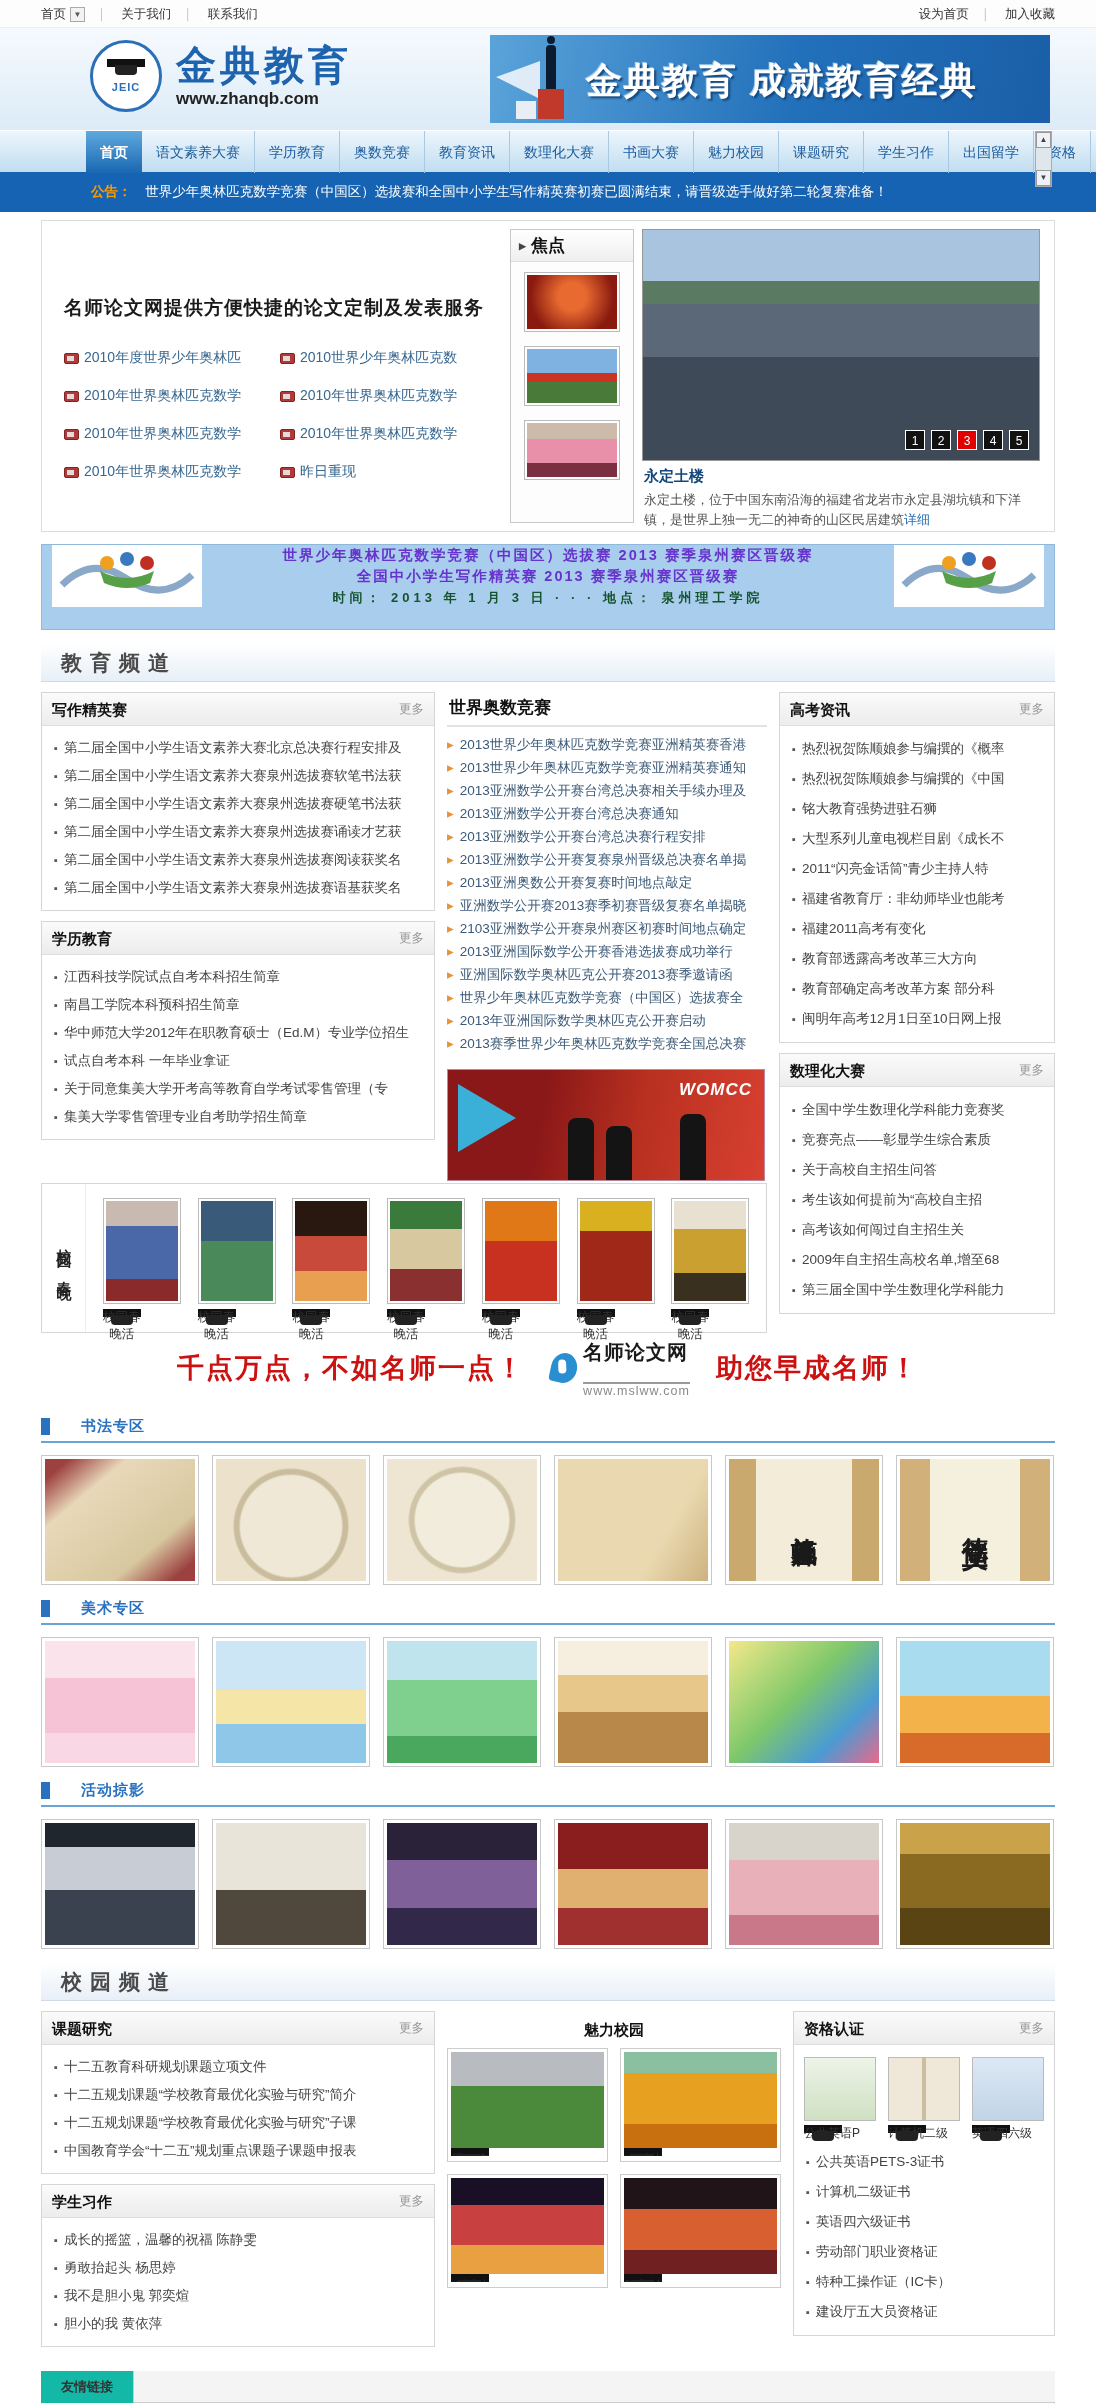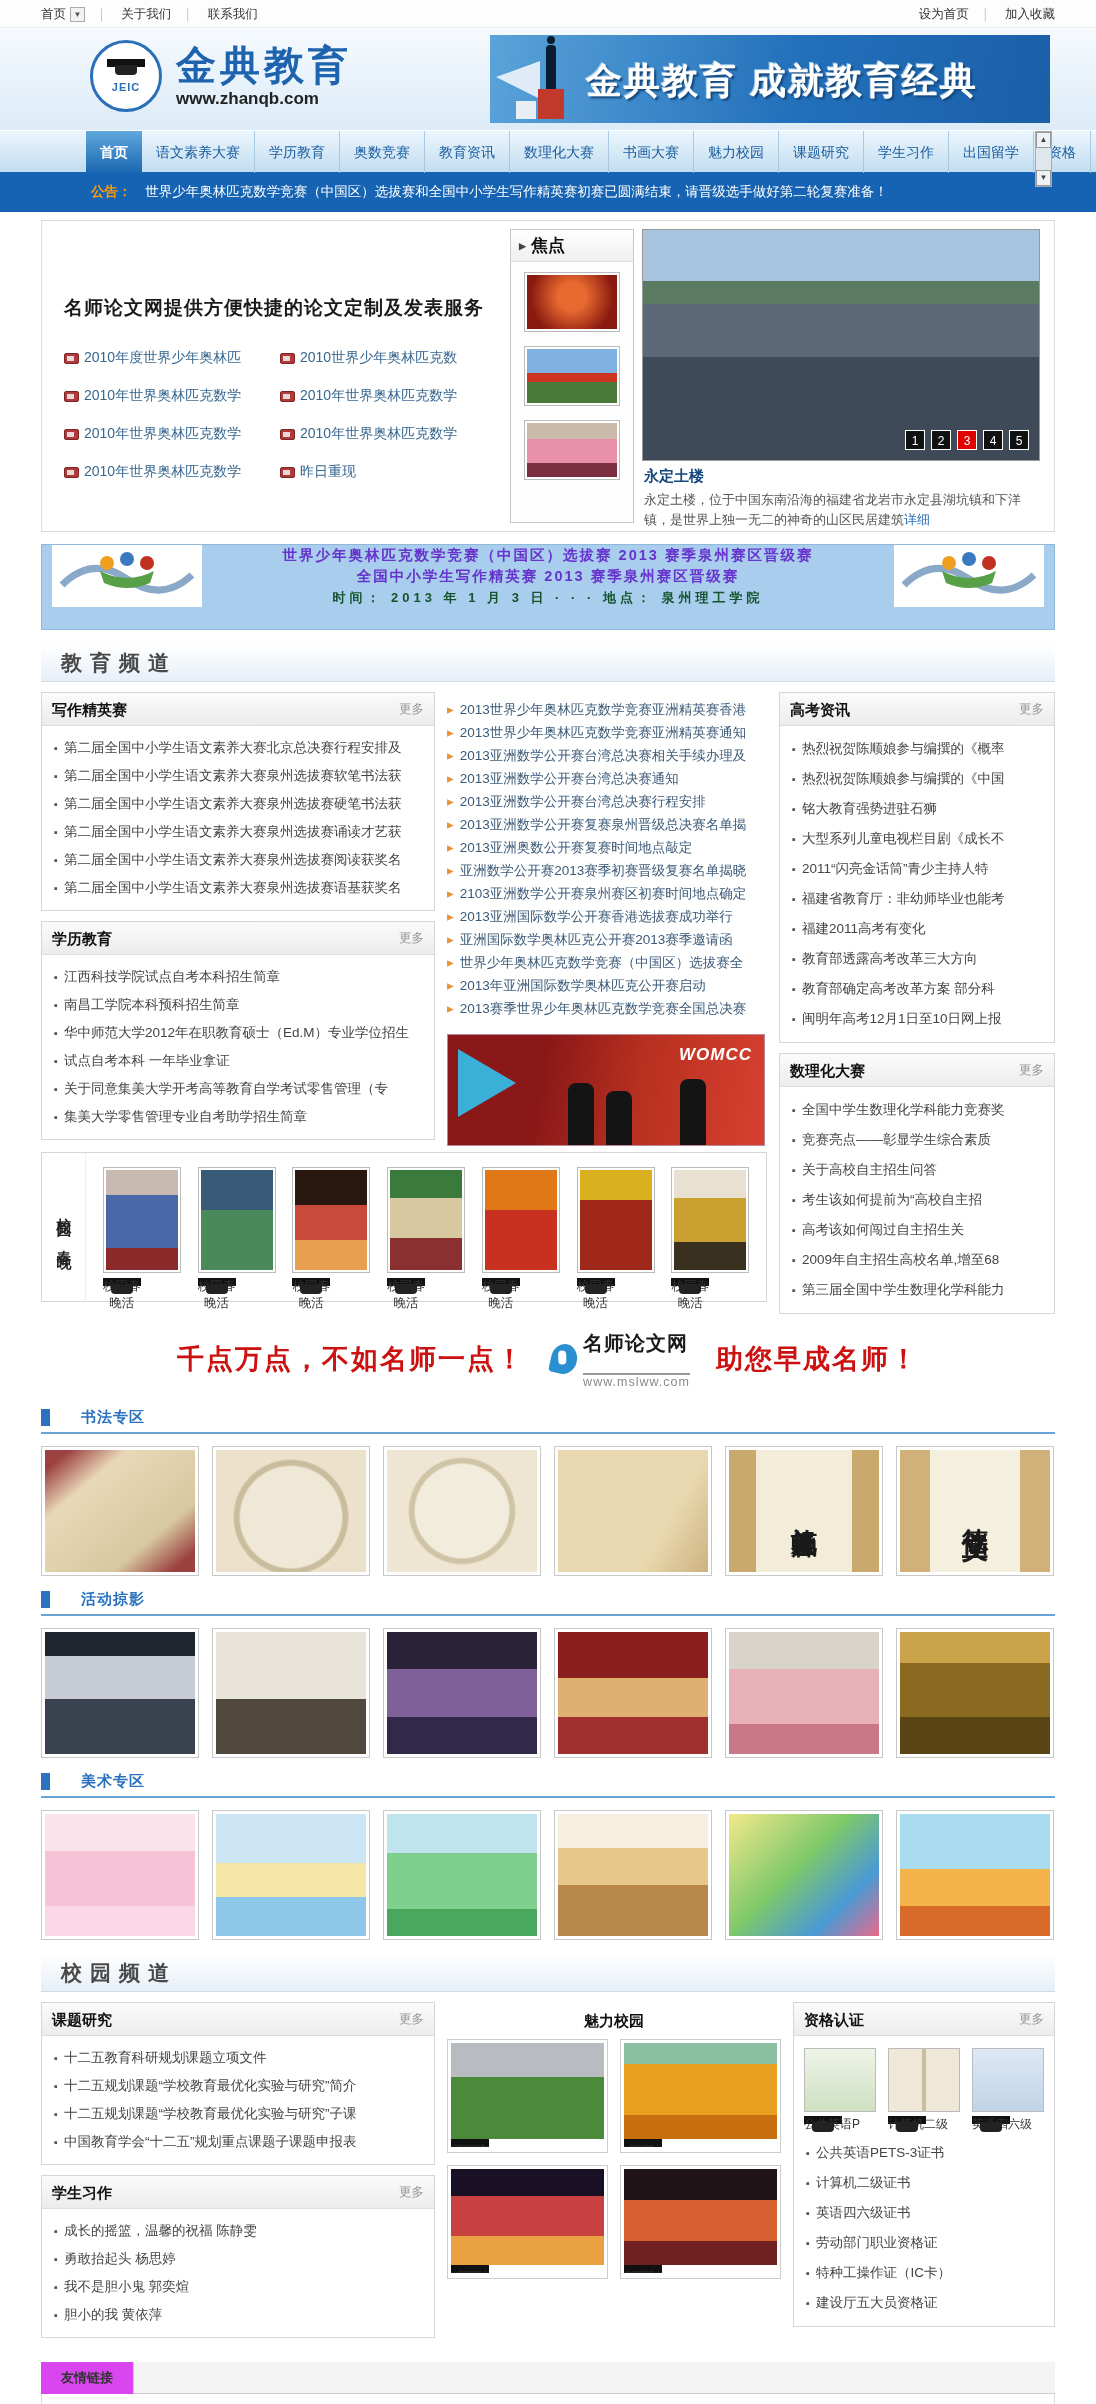--- a/index.html
+++ b/index.html
@@ -142,21 +142,21 @@
   .charmcell .ph { width:100%; height:96px; }
   .charmcell .cap { font-size:13px; color:#333; line-height:24px; white-space:nowrap; overflow:hidden; }
   .certthumbs { display:flex; justify-content:space-between; padding:12px 10px 4px; }
   .certitem { text-align:center; cursor:pointer; }
   .certitem .ph { width:72px; height:64px; border:1px solid #bbb; }
   .certitem .cap { font-size:12px; color:#333; margin-top:4px; white-space:nowrap; }
 
   
   .friends { margin-top:14px; }
   .friendhd { background:#f4f4f4; border-bottom:1px solid #ccc; height:32px; }
-  .friendtab { display:inline-block; height:32px; line-height:32px; padding:0 20px; background:#d946ef; border-right:1px solid #ccc; font-size:13px; font-weight:bold; color:#333; }
+  .friendtab { display:inline-block; height:32px; line-height:32px; padding:0 20px; background:#14b8a6; border-right:1px solid #ccc; font-size:13px; font-weight:bold; color:#333; }
   .friendbody { border:1px solid #ddd; border-top:none; padding:18px 26px 22px; display:flex; gap:44px; }
 </style>
 </head>
 <body>
 
 <div class="page">
 
   <div class="topbar">
     <div class="inner">
       <div>
@@ -350,20 +350,21 @@
               <li>江西科技学院试点自考本科招生简章</li>
                   <li>南昌工学院本科预科招生简章</li>
                   <li>华中师范大学2012年在职教育硕士（Ed.M）专业学位招生</li>
                   <li>试点自考本科 一年毕业拿证</li>
                   <li>关于同意集美大学开考高等教育自学考试零售管理（专</li>
                   <li>集美大学零售管理专业自考助学招生简章</li>
                 </ul>
             </div>
           </div>
           <div class="colM">
+            <div class="plainhd">世界奥数竞赛</div>
             <ul class="olist">
 
             <li>2013世界少年奥林匹克数学竞赛亚洲精英赛香港</li>
                 <li>2013世界少年奥林匹克数学竞赛亚洲精英赛通知</li>
                 <li>2013亚洲数学公开赛台湾总决赛相关手续办理及</li>
                 <li>2013亚洲数学公开赛台湾总决赛通知</li>
                 <li>2013亚洲数学公开赛台湾总决赛行程安排</li>
                 <li>2013亚洲数学公开赛复赛泉州晋级总决赛名单揭</li>
                 <li>2013亚洲奥数公开赛复赛时间地点敲定</li>
                 <li>亚洲数学公开赛2013赛季初赛晋级复赛名单揭晓</li>
@@ -528,93 +529,93 @@
             <div class="art" style="background: linear-gradient(90deg, rgb(210, 176, 122) 0px, rgb(210, 176, 122) 20%, rgb(245, 239, 221) 20%, rgb(245, 239, 221) 80%, rgb(210, 176, 122) 80%);">
               <span class="calli">德储立义</span>
             </div>
           </div>
         </div>
     </div>
 
     <div class="gal">
       <div class="galhd">
           <span class="sq"></span>
-          <span class="t">活动掠影</span>
+          <span class="t">美术专区</span>
         </div>
       <div class="galrule"></div>
       <div class="galrow">
 
       <div class="galcell">
-            <div class="art" style="background: linear-gradient(rgb(32, 38, 46) 0px, rgb(32, 38, 46) 20%, rgb(200, 204, 212) 20%, rgb(200, 204, 212) 55%, rgb(58, 66, 80) 55%);">
-              <span class="calli"></span>
-            </div>
-          </div>
-          <div class="galcell">
-            <div class="art" style="background: linear-gradient(rgb(232, 228, 218) 0px, rgb(232, 228, 218) 55%, rgb(80, 72, 60) 55%);">
-              <span class="calli"></span>
-            </div>
-          </div>
-          <div class="galcell">
-            <div class="art" style="background: linear-gradient(rgb(42, 34, 56) 0px, rgb(42, 34, 56) 30%, rgb(128, 96, 152) 30%, rgb(128, 96, 152) 70%, rgb(50, 40, 74) 70%);">
-              <span class="calli"></span>
-            </div>
-          </div>
-          <div class="galcell">
-            <div class="art" style="background: linear-gradient(rgb(138, 29, 29) 0px, rgb(138, 29, 29) 38%, rgb(224, 176, 112) 38%, rgb(224, 176, 112) 70%, rgb(160, 48, 48) 70%);">
-              <span class="calli"></span>
-            </div>
-          </div>
-          <div class="galcell">
-            <div class="art" style="background: linear-gradient(rgb(216, 212, 204) 0px, rgb(216, 212, 204) 30%, rgb(232, 176, 184) 30%, rgb(232, 176, 184) 75%, rgb(200, 120, 136) 75%);">
-              <span class="calli"></span>
-            </div>
-          </div>
-          <div class="galcell">
-            <div class="art" style="background: linear-gradient(rgb(202, 162, 74) 0px, rgb(202, 162, 74) 25%, rgb(138, 106, 32) 25%, rgb(138, 106, 32) 70%, rgb(90, 68, 20) 70%);">
+            <div class="art" style="background: linear-gradient(rgb(251, 227, 236) 0px, rgb(251, 227, 236) 30%, rgb(246, 195, 214) 30%, rgb(246, 195, 214) 75%, rgb(249, 215, 228) 75%);">
+              <span class="calli"></span>
+            </div>
+          </div>
+          <div class="galcell">
+            <div class="art" style="background: linear-gradient(rgb(205, 230, 245) 0px, rgb(205, 230, 245) 40%, rgb(245, 230, 168) 40%, rgb(245, 230, 168) 68%, rgb(142, 199, 232) 68%);">
+              <span class="calli"></span>
+            </div>
+          </div>
+          <div class="galcell">
+            <div class="art" style="background: linear-gradient(rgb(191, 228, 238) 0px, rgb(191, 228, 238) 32%, rgb(127, 207, 143) 32%, rgb(127, 207, 143) 78%, rgb(73, 168, 94) 78%);">
+              <span class="calli"></span>
+            </div>
+          </div>
+          <div class="galcell">
+            <div class="art" style="background: linear-gradient(rgb(246, 239, 224) 0px, rgb(246, 239, 224) 28%, rgb(232, 200, 138) 28%, rgb(232, 200, 138) 58%, rgb(184, 135, 74) 58%);">
+              <span class="calli"></span>
+            </div>
+          </div>
+          <div class="galcell">
+            <div class="art" style="background: linear-gradient(135deg, rgb(242, 233, 138), rgb(126, 200, 106) 45%, rgb(74, 154, 212) 75%, rgb(232, 106, 138));">
+              <span class="calli"></span>
+            </div>
+          </div>
+          <div class="galcell">
+            <div class="art" style="background: linear-gradient(rgb(170, 220, 240) 0px, rgb(170, 220, 240) 45%, rgb(244, 178, 74) 45%, rgb(244, 178, 74) 75%, rgb(216, 106, 42) 75%);">
               <span class="calli"></span>
             </div>
           </div>
         </div>
     </div>
 
     <div class="gal">
       <div class="galhd">
           <span class="sq"></span>
-          <span class="t">美术专区</span>
+          <span class="t">活动掠影</span>
         </div>
       <div class="galrule"></div>
       <div class="galrow">
 
       <div class="galcell">
-            <div class="art" style="background: linear-gradient(rgb(251, 227, 236) 0px, rgb(251, 227, 236) 30%, rgb(246, 195, 214) 30%, rgb(246, 195, 214) 75%, rgb(249, 215, 228) 75%);">
-              <span class="calli"></span>
-            </div>
-          </div>
-          <div class="galcell">
-            <div class="art" style="background: linear-gradient(rgb(205, 230, 245) 0px, rgb(205, 230, 245) 40%, rgb(245, 230, 168) 40%, rgb(245, 230, 168) 68%, rgb(142, 199, 232) 68%);">
-              <span class="calli"></span>
-            </div>
-          </div>
-          <div class="galcell">
-            <div class="art" style="background: linear-gradient(rgb(191, 228, 238) 0px, rgb(191, 228, 238) 32%, rgb(127, 207, 143) 32%, rgb(127, 207, 143) 78%, rgb(73, 168, 94) 78%);">
-              <span class="calli"></span>
-            </div>
-          </div>
-          <div class="galcell">
-            <div class="art" style="background: linear-gradient(rgb(246, 239, 224) 0px, rgb(246, 239, 224) 28%, rgb(232, 200, 138) 28%, rgb(232, 200, 138) 58%, rgb(184, 135, 74) 58%);">
-              <span class="calli"></span>
-            </div>
-          </div>
-          <div class="galcell">
-            <div class="art" style="background: linear-gradient(135deg, rgb(242, 233, 138), rgb(126, 200, 106) 45%, rgb(74, 154, 212) 75%, rgb(232, 106, 138));">
-              <span class="calli"></span>
-            </div>
-          </div>
-          <div class="galcell">
-            <div class="art" style="background: linear-gradient(rgb(170, 220, 240) 0px, rgb(170, 220, 240) 45%, rgb(244, 178, 74) 45%, rgb(244, 178, 74) 75%, rgb(216, 106, 42) 75%);">
+            <div class="art" style="background: linear-gradient(rgb(32, 38, 46) 0px, rgb(32, 38, 46) 20%, rgb(200, 204, 212) 20%, rgb(200, 204, 212) 55%, rgb(58, 66, 80) 55%);">
+              <span class="calli"></span>
+            </div>
+          </div>
+          <div class="galcell">
+            <div class="art" style="background: linear-gradient(rgb(232, 228, 218) 0px, rgb(232, 228, 218) 55%, rgb(80, 72, 60) 55%);">
+              <span class="calli"></span>
+            </div>
+          </div>
+          <div class="galcell">
+            <div class="art" style="background: linear-gradient(rgb(42, 34, 56) 0px, rgb(42, 34, 56) 30%, rgb(128, 96, 152) 30%, rgb(128, 96, 152) 70%, rgb(50, 40, 74) 70%);">
+              <span class="calli"></span>
+            </div>
+          </div>
+          <div class="galcell">
+            <div class="art" style="background: linear-gradient(rgb(138, 29, 29) 0px, rgb(138, 29, 29) 38%, rgb(224, 176, 112) 38%, rgb(224, 176, 112) 70%, rgb(160, 48, 48) 70%);">
+              <span class="calli"></span>
+            </div>
+          </div>
+          <div class="galcell">
+            <div class="art" style="background: linear-gradient(rgb(216, 212, 204) 0px, rgb(216, 212, 204) 30%, rgb(232, 176, 184) 30%, rgb(232, 176, 184) 75%, rgb(200, 120, 136) 75%);">
+              <span class="calli"></span>
+            </div>
+          </div>
+          <div class="galcell">
+            <div class="art" style="background: linear-gradient(rgb(202, 162, 74) 0px, rgb(202, 162, 74) 25%, rgb(138, 106, 32) 25%, rgb(138, 106, 32) 70%, rgb(90, 68, 20) 70%);">
               <span class="calli"></span>
             </div>
           </div>
         </div>
     </div>
 
     <div class="chtitle">校园频道</div>
 
     <div class="cols">
       <div class="colL">

